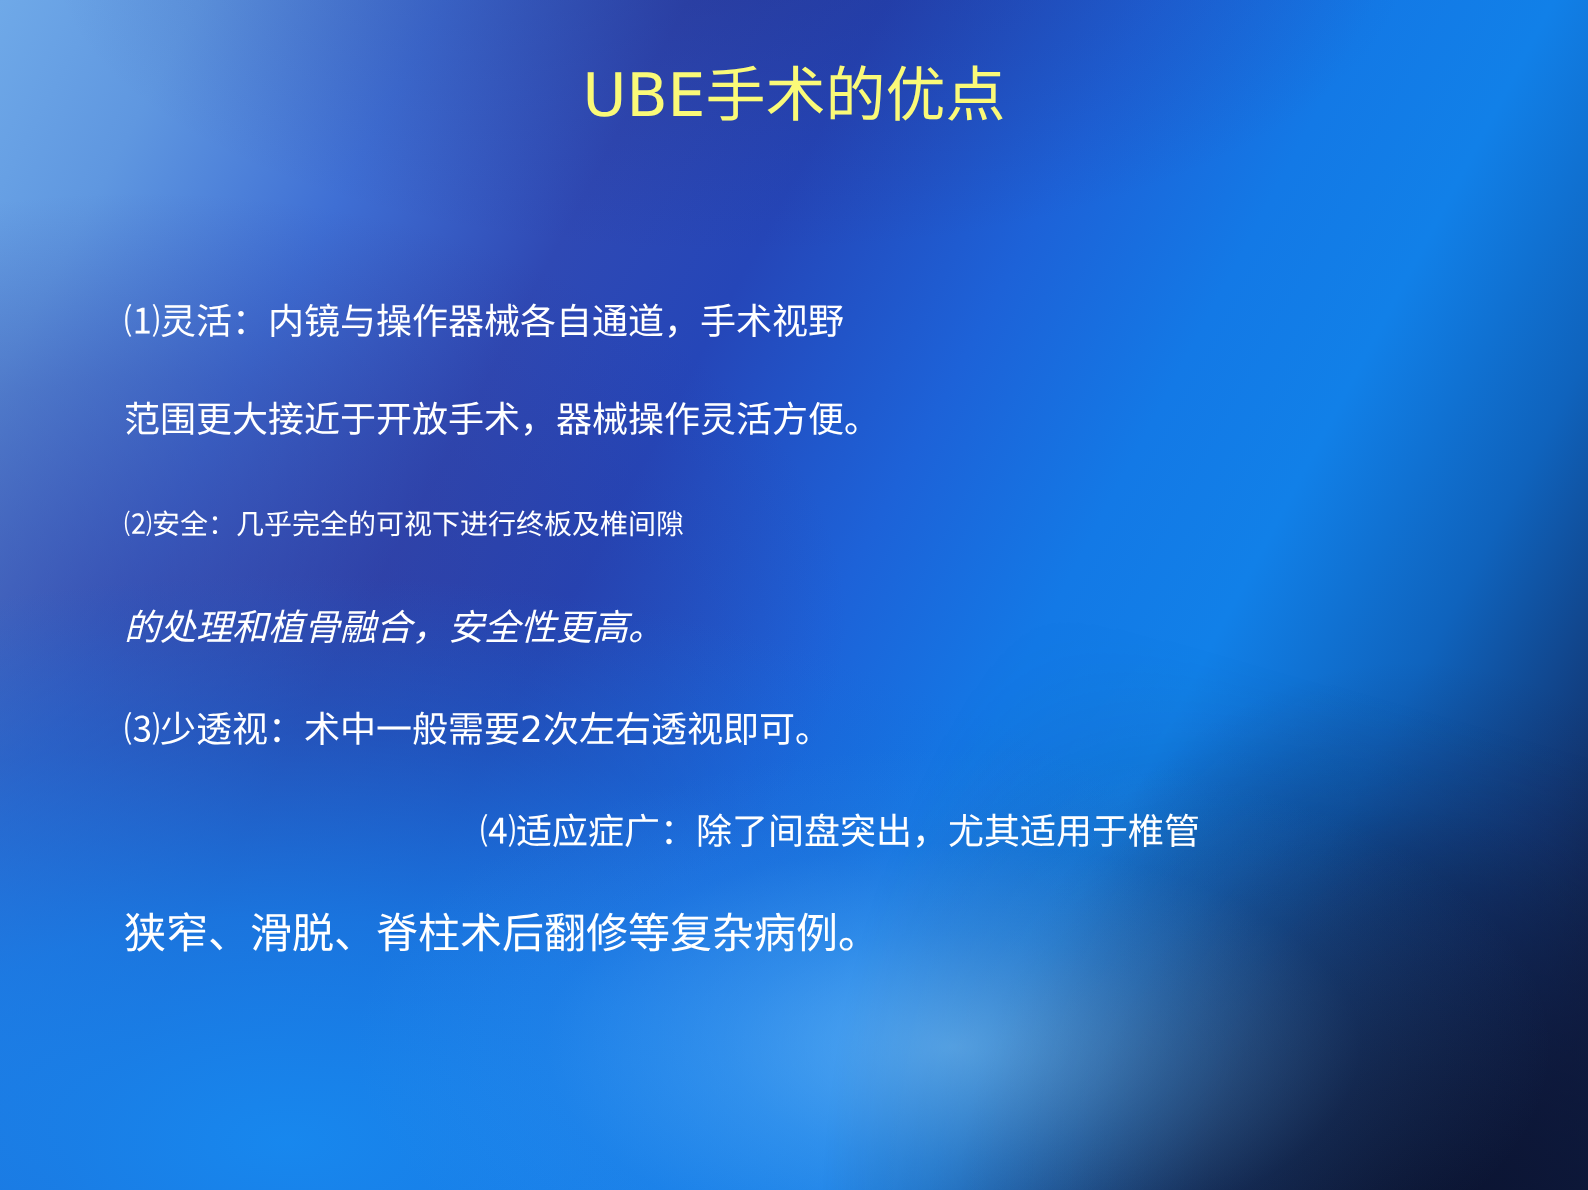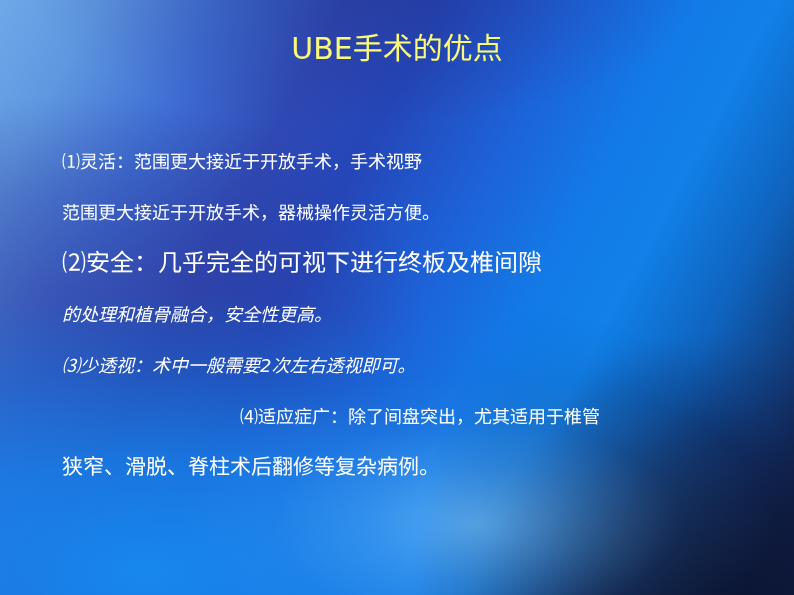--- a/index.html
+++ b/index.html
@@ -153,23 +153,23 @@
   <div class="bg-layer" id="bg-azure"></div>
   <div class="bg-layer" id="bg-peak-2"></div>
   <div class="bg-layer" id="bg-peak"></div>
   <div class="bg-layer" id="bg-glow"></div>
 
   <div id="content">
 
     <div id="slide-title" style="font-size: 30px;">UBE手术的优点</div>
 
     <div id="body-block">
-      <div class="body-line" style="font-size: 18px;">⑴灵活：范围更大接近于开放手术，手术视野</div>
-      <div class="body-line" style="font-size: 18px;">范围更大接近于开放手术，器械操作灵活方便。</div>
-      <div class="body-line" style="font-size: 24px;">⑵安全：几乎完全的可视下进行终板及椎间隙</div>
+      <div class="body-line" style="font-size: 18px;">⑴灵活：内镜与操作器械各自通道，手术视野</div>
+      <div class="body-line" style="font-size: 18px; font-family: Liberation Mono, monospace;">范围更大接近于开放手术，器械操作灵活方便。</div>
+      <div class="body-line" style="font-size: 14px;">⑵安全：几乎完全的可视下进行终板及椎间隙</div>
       <div class="body-line" style="font-size: 18px; font-style: italic;">的处理和植骨融合，安全性更高。</div>
-      <div class="body-line" style="font-size: 18px; font-style: italic;">⑶少透视：术中一般需要2次左右透视即可。</div>
+      <div class="body-line" style="font-size: 18px;">⑶少透视：术中一般需要2次左右透视即可。</div>
       <div class="body-line" style="font-size: 18px; text-align: center;">⑷适应症广：除了间盘突出，尤其适用于椎管</div>
       <div class="body-line" style="font-size: 21px;">狭窄、滑脱、脊柱术后翻修等复杂病例。</div>
     </div>
 
   </div>
 </div>
 
 </body></html>

